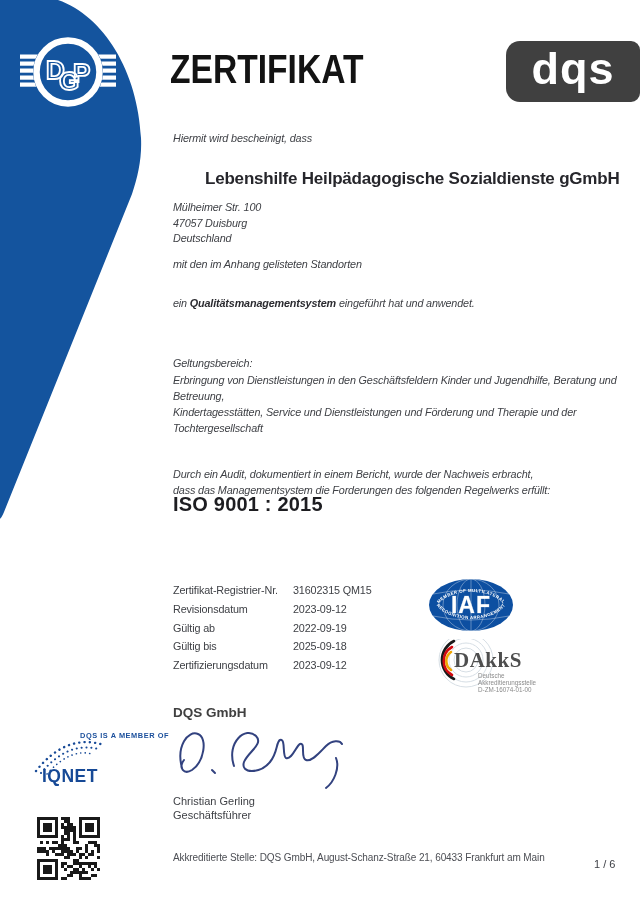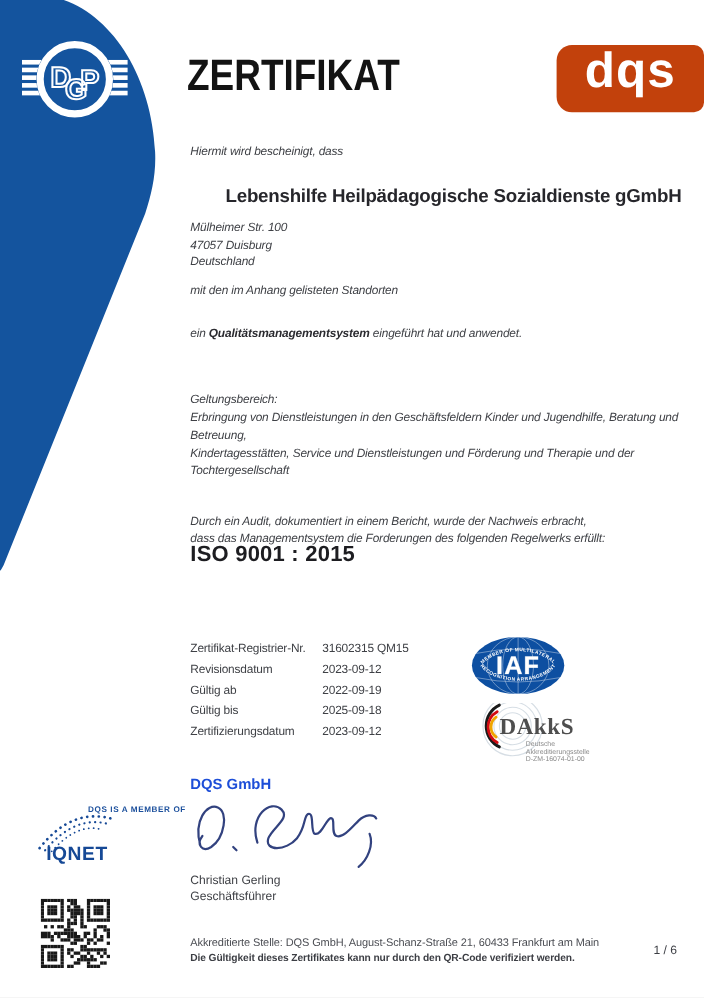--- a/index.html
+++ b/index.html
@@ -9,42 +9,42 @@
   }
   .abs{position:absolute;}
   
   .wedge{position:absolute;left:0;top:0;}
   .title{
     position:absolute;left:170px;top:47px;margin:0;
     font-size:40px;font-weight:bold;color:#131313;letter-spacing:0px;
     transform:scaleX(.84);transform-origin:left top;white-space:nowrap;
   }
   .dqs-box{
-    position:absolute;right:0;top:41px;width:134px;height:61px;background:#c2410c;
-    border-radius:14px 9px 9px 14px;display:flex;align-items:flex-start;justify-content:center;
+    position:absolute;right:0;top:41px;width:134px;height:61px;background:#404040;
+    border-radius:14px 9px 9px 14px;display:flex;align-items:center;justify-content:center;
   }
   .dqs-box span{color:#fff;font-size:45px;font-weight:bold;letter-spacing:1px;line-height:1;
     padding-bottom:6px;}
   
   .bodytxt{font-size:10.8px;letter-spacing:-.15px;line-height:15.6px;color:#3f4146;white-space:nowrap;font-style:italic;}
   .t-intro{left:173px;top:131px;}
   .company{left:173px;top:169px;font-size:17px;font-weight:bold;color:#26262b;letter-spacing:-.2px;white-space:nowrap;margin-left:32px;}
   .address{left:173px;top:200px;}
   .anhang{left:173px;top:257px;}
   .qms{left:173px;top:296px;}
   .qms b{color:#2b2b30;}
   .scope-label{left:173px;top:356px;}
   .scope{left:173px;top:372px;line-height:16px;}
   .audit{left:173px;top:466px;line-height:16px;}
   .iso{left:173px;top:493px;font-size:20px;font-weight:bold;color:#1d1d21;letter-spacing:.2px;white-space:nowrap;}
   
   .details{left:173px;top:584px;display:grid;grid-template-columns:120px auto;grid-auto-rows:18.8px;
     font-size:10.8px;letter-spacing:-.15px;color:#3f4146;}
   
-  .issuer{left:173px;top:705px;font-size:13.5px;font-weight:bold;color:#1d4ed8;}
+  .issuer{left:173px;top:705px;font-size:13.5px;font-weight:bold;color:#404040;}
   .signer{left:173px;top:795px;font-size:11px;line-height:13.8px;}
   
   .member-note{left:36px;top:731px;font-size:7.4px;font-weight:bold;color:#1b4f9c;letter-spacing:.55px;white-space:nowrap;padding-left:44px;}
   .iqnet-word{left:42px;top:766px;font-size:17.5px;font-weight:bold;color:#164996;letter-spacing:.5px;}
   
   .f1{left:173px;top:852px;font-size:10px;color:#4c4e54;letter-spacing:-.1px;white-space:nowrap;}
   .f2{left:173px;top:866px;font-size:9.3px;font-weight:bold;color:#3c3e44;letter-spacing:-.1px;white-space:nowrap;}
   .pageno{left:594px;top:858px;font-size:11px;color:#3c3e44;}
 </style>
 </head>
@@ -411,16 +411,15 @@
       <rect x="18" y="60" width="3" height="3"></rect>
       <rect x="24" y="60" width="3" height="3"></rect>
       <rect x="27" y="60" width="3" height="3"></rect>
       <rect x="42" y="60" width="3" height="3"></rect>
       <rect x="45" y="60" width="3" height="3"></rect>
       <rect x="48" y="60" width="3" height="3"></rect>
       <rect x="51" y="60" width="3" height="3"></rect>
     </svg>
 
   <div class="abs f1">Akkreditierte Stelle: DQS GmbH, August-Schanz-Straße 21, 60433 Frankfurt am Main</div>
-  <div class="abs f2">Die Gültigkeit dieses Zertifikates kann nur durch den QR-Code verifiziert werden.</div>
   <div class="abs pageno">1 / 6</div>
 
 </div>
 
 </body></html>

